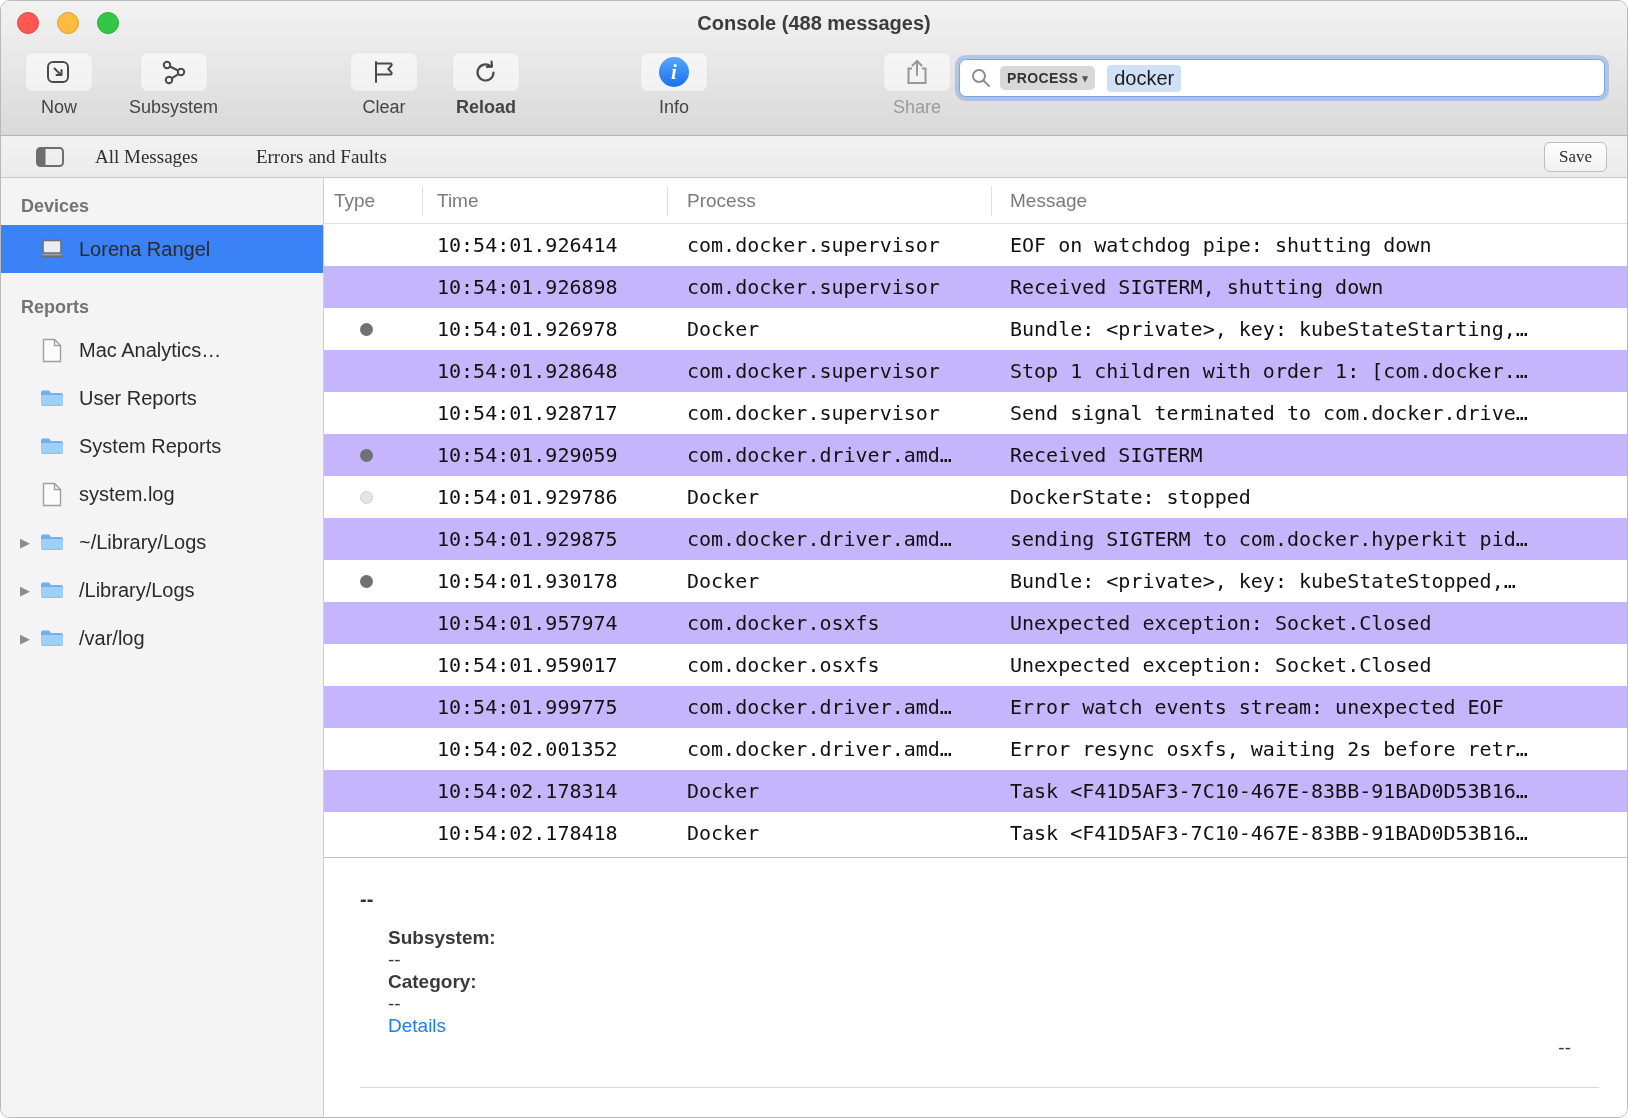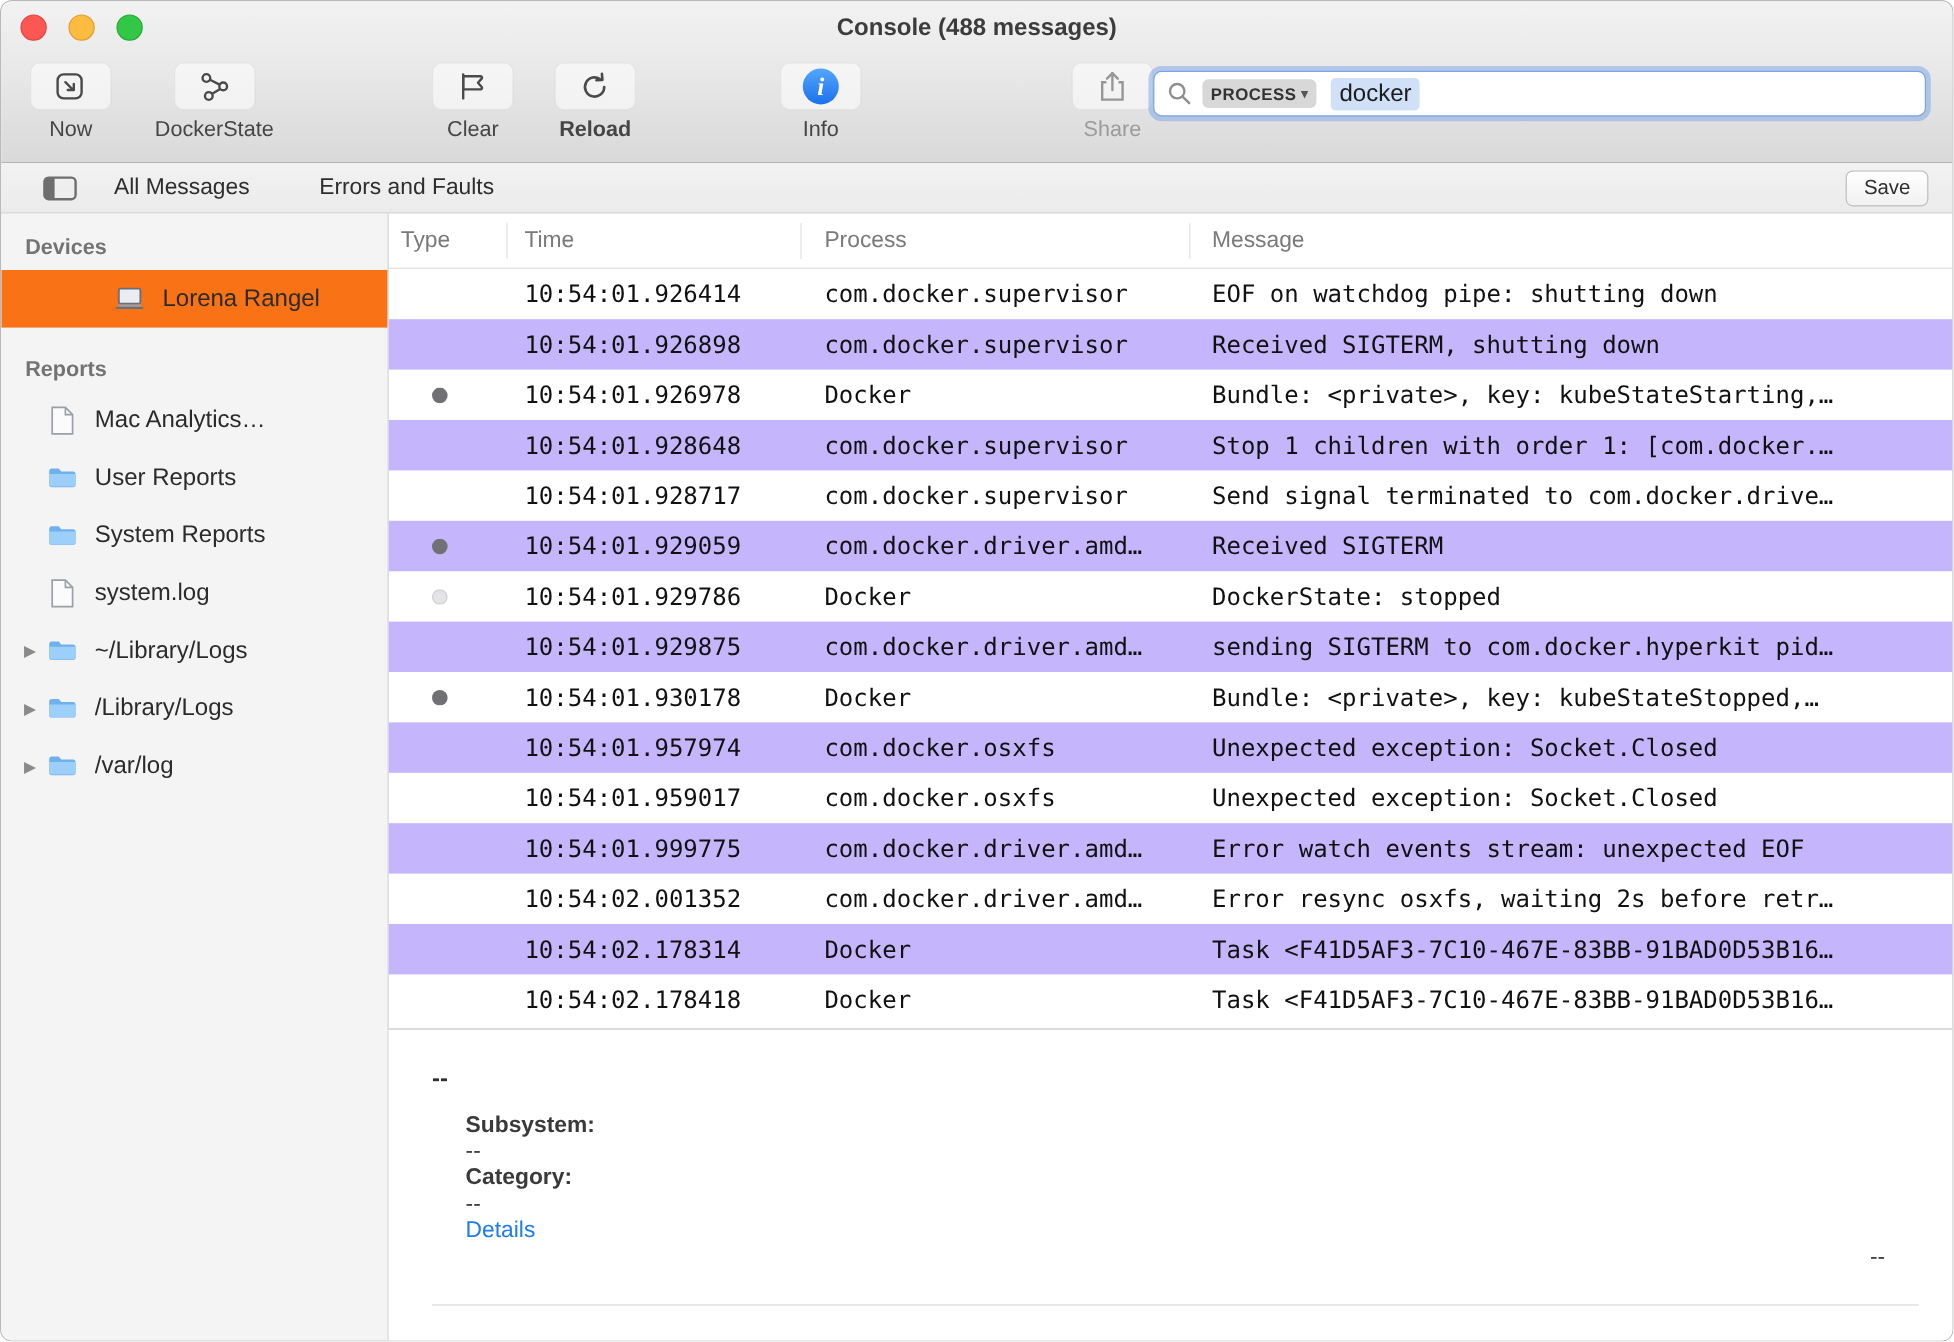--- a/index.html
+++ b/index.html
@@ -58,21 +58,21 @@
   .search-token .chev { font-size:11px; color:#555; }
   .search-value {
     margin-left:12px; font-size:20px; color:#1c1c1c;
     background:#cfe0f7; border-radius:4px; padding:2px 7px;
   }
 
   
   .tabbar {
     height:42px; background:linear-gradient(180deg,#f2f2f2,#ebebeb);
     border-bottom:1px solid #c9c9c9;
-    display:flex; align-items:center; flex:0 0 auto;
+    display:flex; align-items:center; flex:0 0 auto;font-family:Liberation Serif, serif;
   }
   .sb-toggle { margin-left:34px; display:flex; align-items:center; cursor:default; background:none; border:none; }
   .tab { font-size:19px; color:#2e2e2e; cursor:default; background:none; border:none; font-family:inherit; }
   .tab-all { margin-left:30px; }
   .tab-errors { margin-left:58px; }
   .save-btn {
     margin-left:auto; margin-right:20px;
     font-size:17px; color:#2e2e2e; font-family:inherit;
     background:linear-gradient(180deg,#ffffff,#f1f1f1);
     border:1px solid #bdbdbd; border-radius:6px;
@@ -82,21 +82,21 @@
   
   .content { flex:1 1 auto; display:flex; min-height:0; }
 
   .sidebar {
     width:323px; flex:0 0 323px; background:#f4f4f4;
     border-right:1px solid #cfcfcf; padding-top:12px; overflow:hidden;
   }
   .sb-header { font-size:18px; font-weight:700; color:#737373; padding:6px 0 8px 20px; }
   .sb-header + .sb-header, .sb-item + .sb-header { margin-top:18px; }
   .sb-item { height:48px; display:flex; align-items:center; padding-left:12px; font-size:20px; color:#2b2b2b; cursor:default; }
-  .sb-item.selected { background:#f97316;justify-content:center; }
+  .sb-item.selected { background:#3b82f6; }
   .disc { width:24px; font-size:13px; color:#8a8a8a; text-align:center; flex:0 0 24px; }
   .sb-icon { width:30px; flex:0 0 30px; display:flex; justify-content:center; align-items:center; margin-right:12px; }
   .sb-label { white-space:nowrap; overflow:hidden; text-overflow:ellipsis; }
 
   .main { flex:1 1 auto; display:flex; flex-direction:column; min-width:0; background:#fff; }
 
   .table-header { height:46px; display:flex; align-items:center; border-bottom:1px solid #e2e2e2; flex:0 0 auto; }
   .th { font-size:19px; color:#7a7a7a; height:30px; line-height:30px; border-right:1px solid #e1e1e1; }
   .th:last-child { border-right:none; }
 
@@ -155,21 +155,21 @@
       </div>
       <div class="tb tb-activities">
         <span class="tb-btn">
           <svg width="30" height="26" viewBox="0 0 30 26">
               <circle cx="8" cy="6" r="3.2" fill="none" stroke="#4a4a4a" stroke-width="2"></circle>
               <circle cx="22" cy="13" r="3.2" fill="none" stroke="#4a4a4a" stroke-width="2"></circle>
               <circle cx="10" cy="21" r="3.2" fill="none" stroke="#4a4a4a" stroke-width="2"></circle>
               <path d="M11 7.5l8 4M19.5 15.2l-7 4.2" stroke="#4a4a4a" stroke-width="2" fill="none"></path>
             </svg>
         </span>
-        <span class="tb-lbl">DockerState</span>
+        <span class="tb-lbl">Subsystem</span>
       </div>
       <div class="tb tb-clear">
         <span class="tb-btn">
           <svg width="30" height="26" viewBox="0 0 30 26">
               <path d="M7 4.5h14.5c1 0 1.6 1.2.9 2l-3.1 3.5 3.1 3.5c.7.8.1 2-.9 2H7z" fill="none" stroke="#4a4a4a" stroke-width="2" stroke-linejoin="round"></path>
               <path d="M7 3v20" stroke="#4a4a4a" stroke-width="2" stroke-linecap="round"></path>
             </svg>
         </span>
         <span class="tb-lbl">Clear</span>
       </div>

